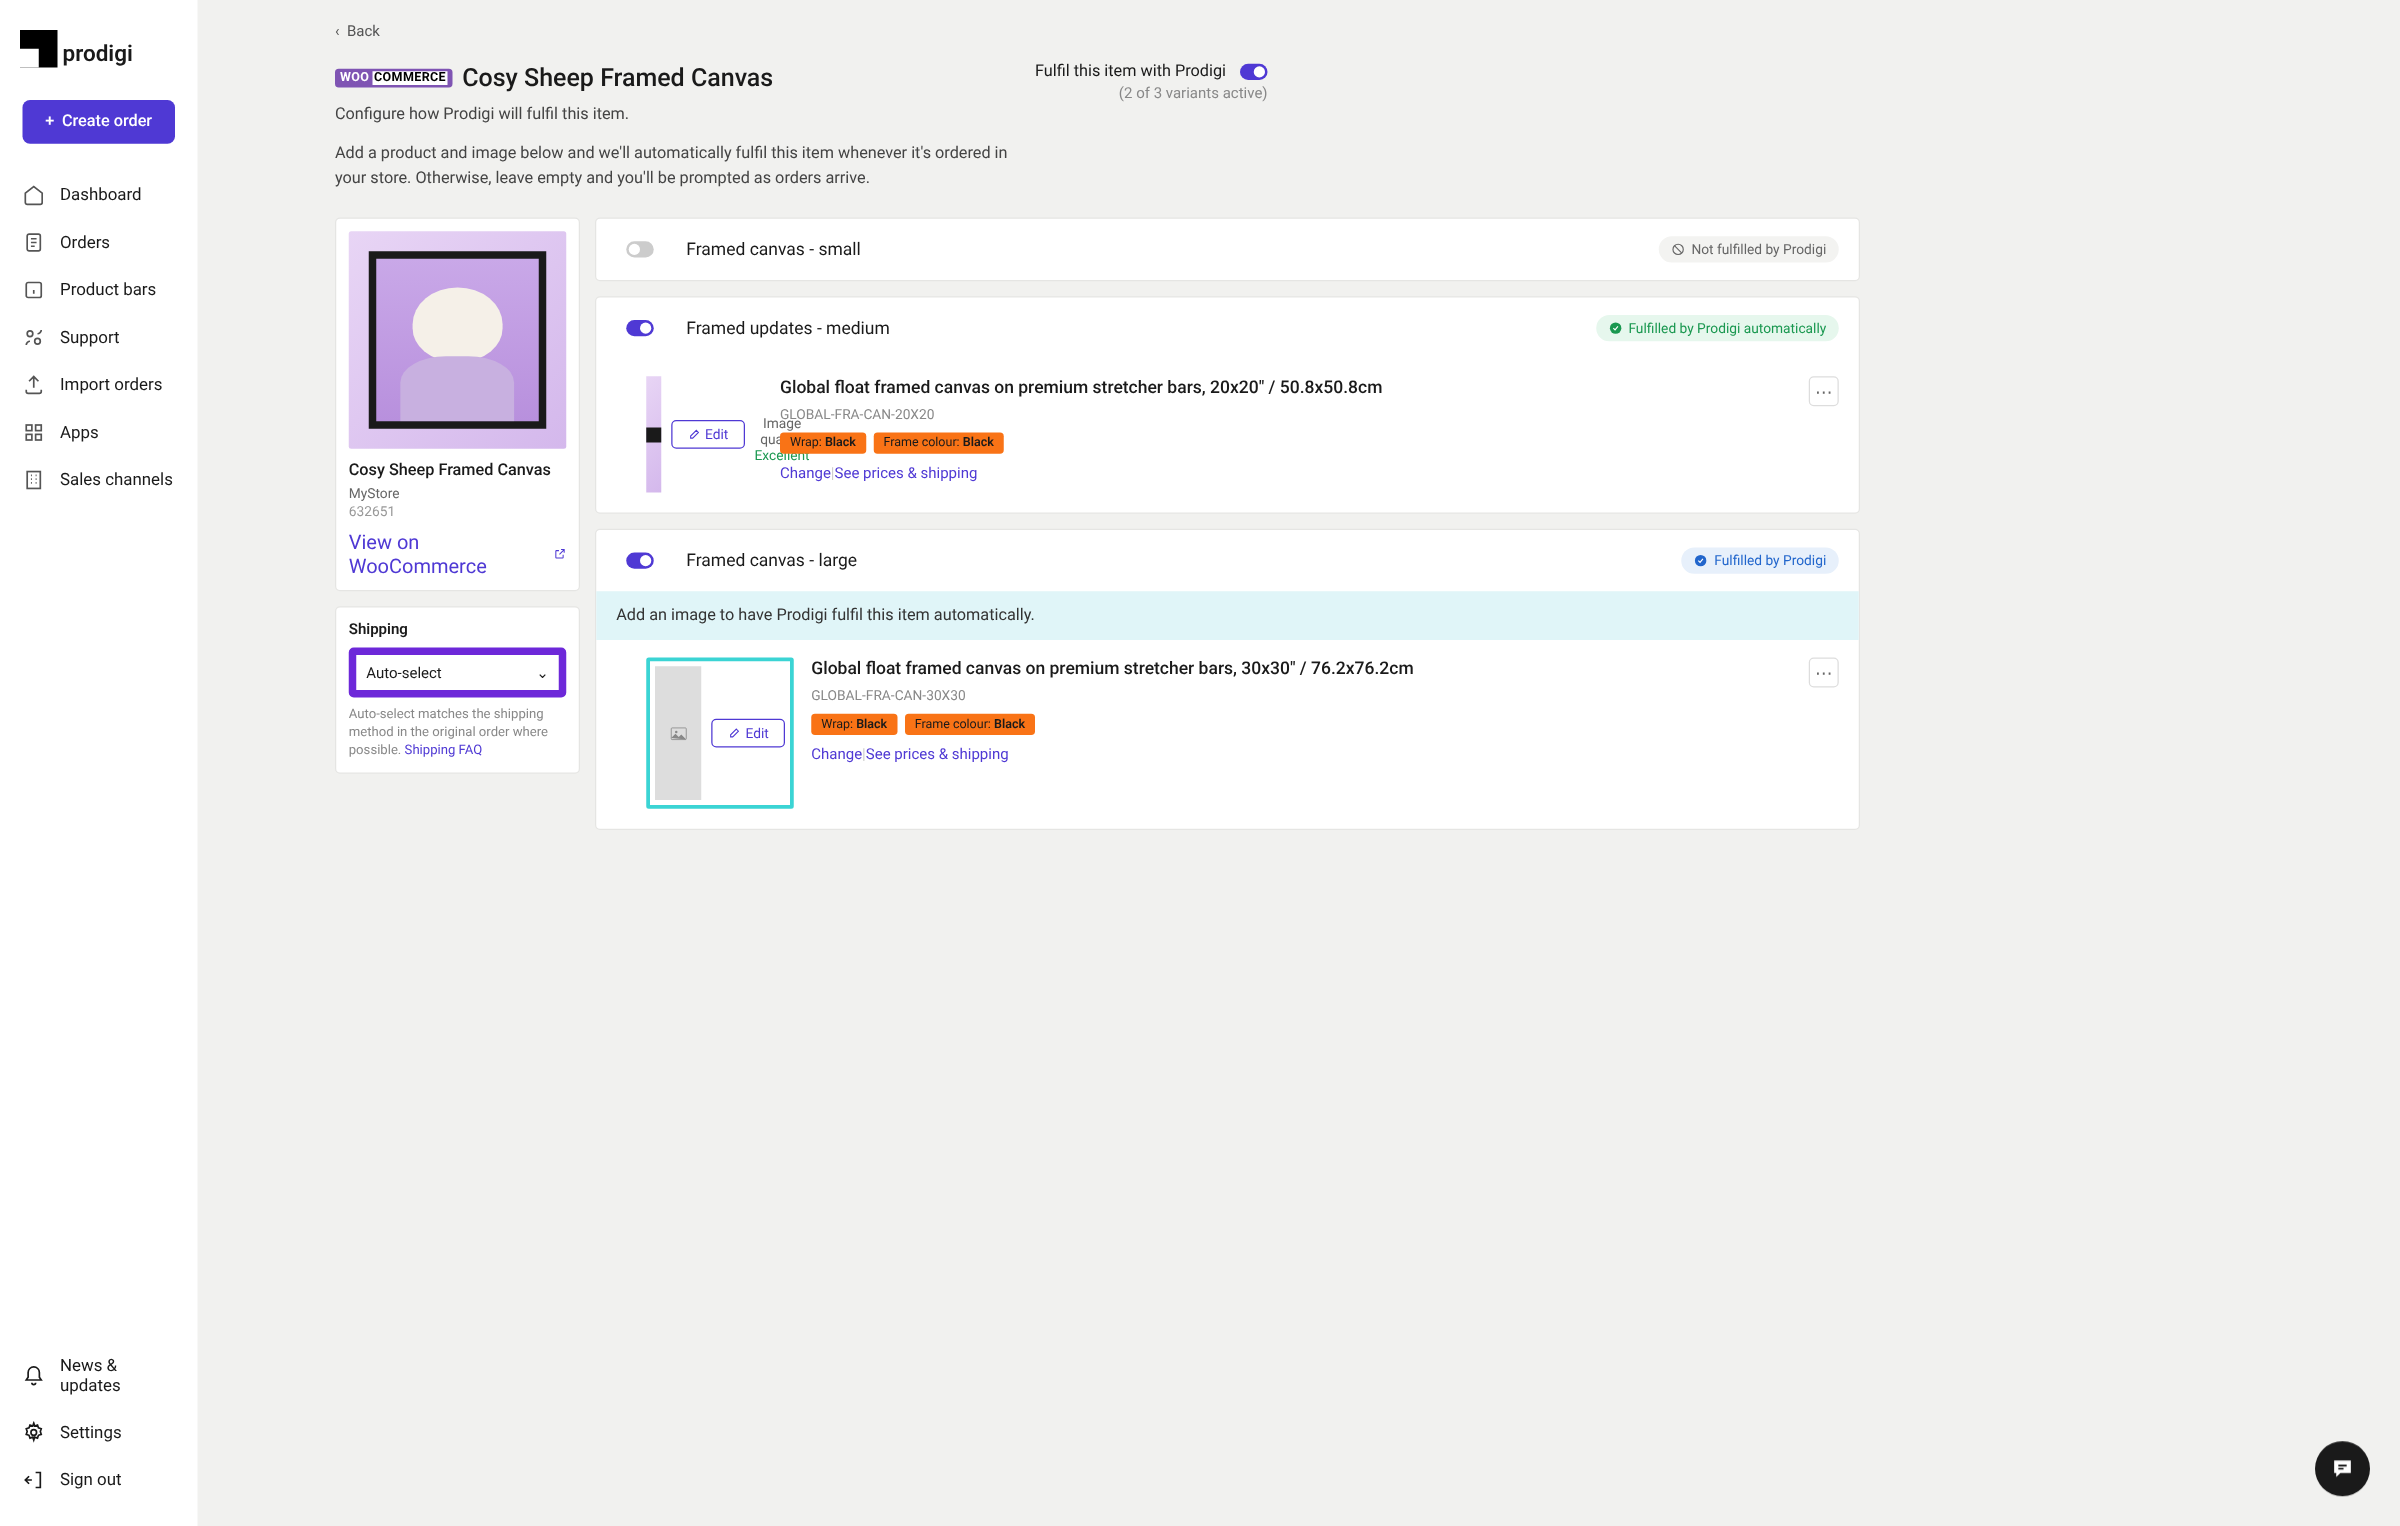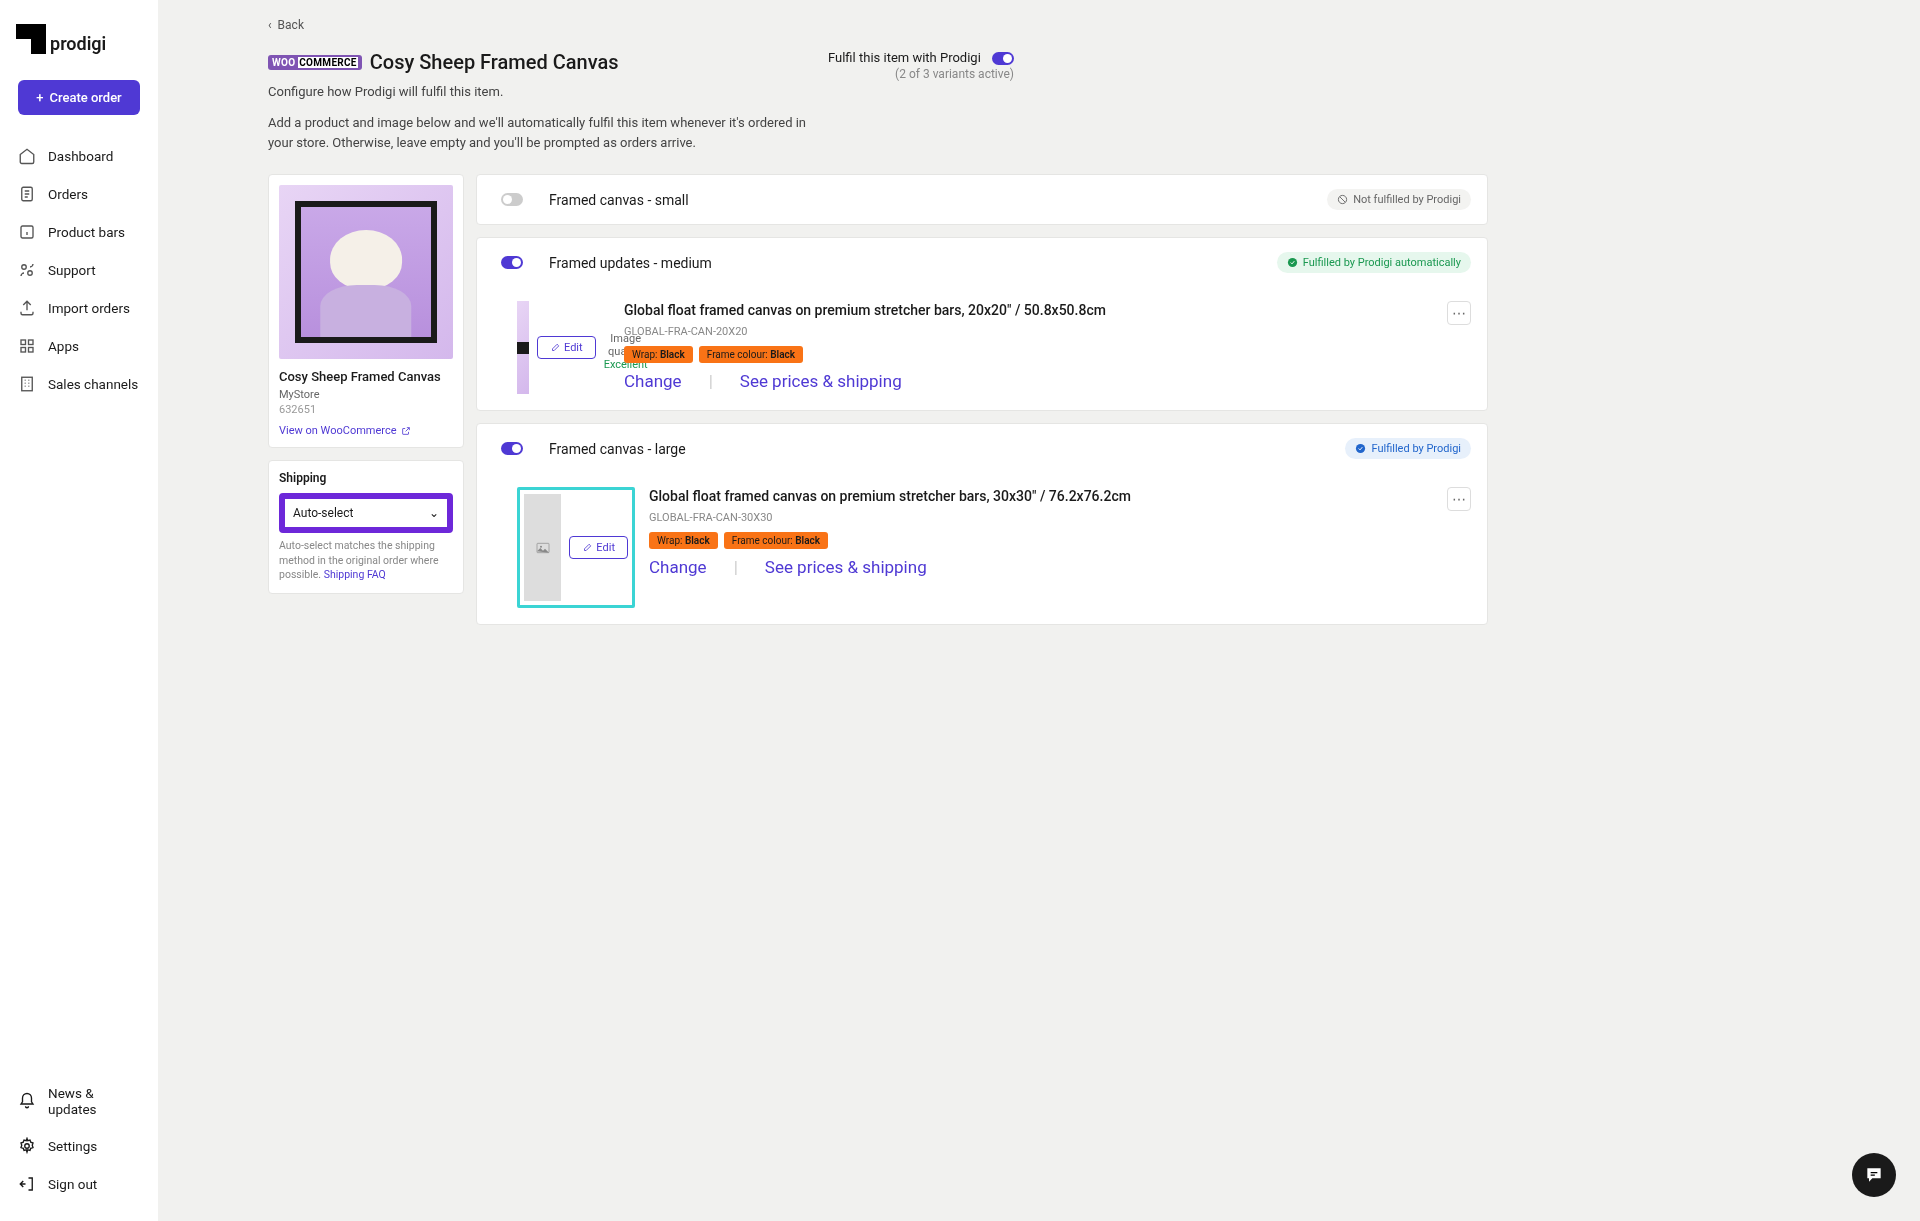--- a/index.html
+++ b/index.html
@@ -34,21 +34,21 @@
 .left-col{width:196px;display:flex;flex-direction:column;gap:12px}
 .card{background:#fff;border:1px solid #e5e5e3;border-radius:4px;padding:10px}
 .product-img{width:100%;aspect-ratio:1;background:linear-gradient(135deg,#e8d5f5,#d4b8ec);border-radius:2px;display:flex;align-items:center;justify-content:center;margin-bottom:10px}
 .frame{width:82%;aspect-ratio:1;background:#1a1a1a;padding:6px}
 .sheep{width:100%;height:100%;background:linear-gradient(180deg,#c9a8e8 0%,#b890dd 100%);position:relative;overflow:hidden}
 .sheep::before{content:"";position:absolute;top:18%;left:50%;transform:translateX(-50%);width:55%;height:45%;background:#f5f0e8;border-radius:50% 50% 45% 45%}
 .sheep::after{content:"";position:absolute;bottom:0;left:50%;transform:translateX(-50%);width:70%;height:40%;background:#c8b0e0;border-radius:40% 40% 0 0}
 .prod-name{font-size:13px;font-weight:500;margin-bottom:4px}
 .prod-store{font-size:11px;color:#666;margin-bottom:2px}
 .prod-sku{font-size:11px;color:#999;margin-bottom:8px}
-.prod-link{font-size:11px;color:#4f39d4;display:flex;align-items:center;gap:4px;cursor:pointer}
+.prod-link{font-size:16px;color:#4f39d4;display:flex;align-items:center;gap:4px;cursor:pointer}
 .ship-card h4{font-size:12px;font-weight:600;margin-bottom:8px}
 .select{width:100%;border:6px solid #6d28d9;border-radius:4px;padding:7px 8px;font-size:12px;display:flex;justify-content:space-between;align-items:center;cursor:pointer;margin-bottom:6px}
 .ship-help{font-size:10.5px;color:#888;line-height:1.4}
 .ship-help a{color:#4f39d4;text-decoration:none}
 .right-col{flex:1;display:flex;flex-direction:column;gap:12px}
 .variant{background:#fff;border:1px solid #e5e5e3;border-radius:4px}
 .variant-head{display:flex;align-items:center;justify-content:space-between;padding:14px 16px}
 .variant-head .left{display:flex;align-items:center;gap:26px}
 .variant-name{font-size:14px}
 .badge{font-size:11px;padding:4px 10px;border-radius:12px;display:inline-flex;align-items:center;gap:5px}
@@ -63,21 +63,21 @@
 .thumb-img .frame{width:88%}
 .thumb.highlight{border:3px solid #3bd4d4;padding:4px;width:118px;border-radius:2px}
 .thumb.highlight .placeholder{width:107px;height:107px;background:#ddd;display:flex;align-items:center;justify-content:center;color:#888}
 .edit-btn{border:1px solid #4f39d4;color:#4f39d4;background:#fff;border-radius:4px;padding:4px 12px;font-size:11px;display:flex;align-items:center;gap:4px;cursor:pointer}
 .details{flex:1}
 .details h3{font-size:14px;font-weight:500;line-height:1.4;margin-bottom:4px}
 .sku{font-size:11px;color:#888;margin-bottom:8px}
 .tags{display:flex;gap:6px;margin-bottom:8px}
 .tag{background:#f97316;font-size:10px;padding:3px 8px;border-radius:3px}
 .tag b{font-weight:600}
-.links{display:flex;gap:27px;font-size:17px;align-items:center}
+.links{display:flex;gap:0;font-size:12px;align-items:center}
 .links a{color:#4f39d4;text-decoration:none;cursor:pointer}
 .links .sep{color:#ccc}
 .quality{font-size:11px;color:#666;margin-top:8px;text-align:center}
 .quality .val{color:#1a9850}
 .more-btn{width:24px;height:24px;border:1px solid #ddd;border-radius:4px;background:#fff;display:flex;align-items:center;justify-content:center;cursor:pointer;font-size:14px;color:#666}
 .chat-fab{position:fixed;bottom:24px;right:24px;width:44px;height:44px;background:#1a1a1a;border-radius:50%;display:flex;align-items:center;justify-content:center;color:#fff;cursor:pointer}
 svg{display:block}
 </style>
 </head>
 <body>
@@ -323,20 +323,21 @@
             <span class="badge blue">
               <span>
                   <svg width="11" height="11" viewBox="0 0 24 24" fill="currentColor">
                     <circle cx="12" cy="12" r="10"></circle>
                     <path d="M8 12l3 3 5-6" stroke="#fff" stroke-width="2" fill="none"></path>
                   </svg>
                 </span>
               <span>Fulfilled by Prodigi</span>
             </span>
           </div>
+          <div class="info-banner">Add an image to have Prodigi fulfil this item automatically.</div>
           <div class="variant-body">
             <div class="product-row">
               <div class="thumb highlight">
                 <div class="placeholder">
                     <span>
                       <svg width="16" height="16" viewBox="0 0 24 24" fill="currentColor">
                         <rect x="3" y="5" width="18" height="14" rx="1" fill="none" stroke="currentColor"></rect>
                         <circle cx="9" cy="10" r="1.5"></circle>
                         <path d="M3 17l5-5 4 4 3-3 6 6"></path>
                       </svg>

